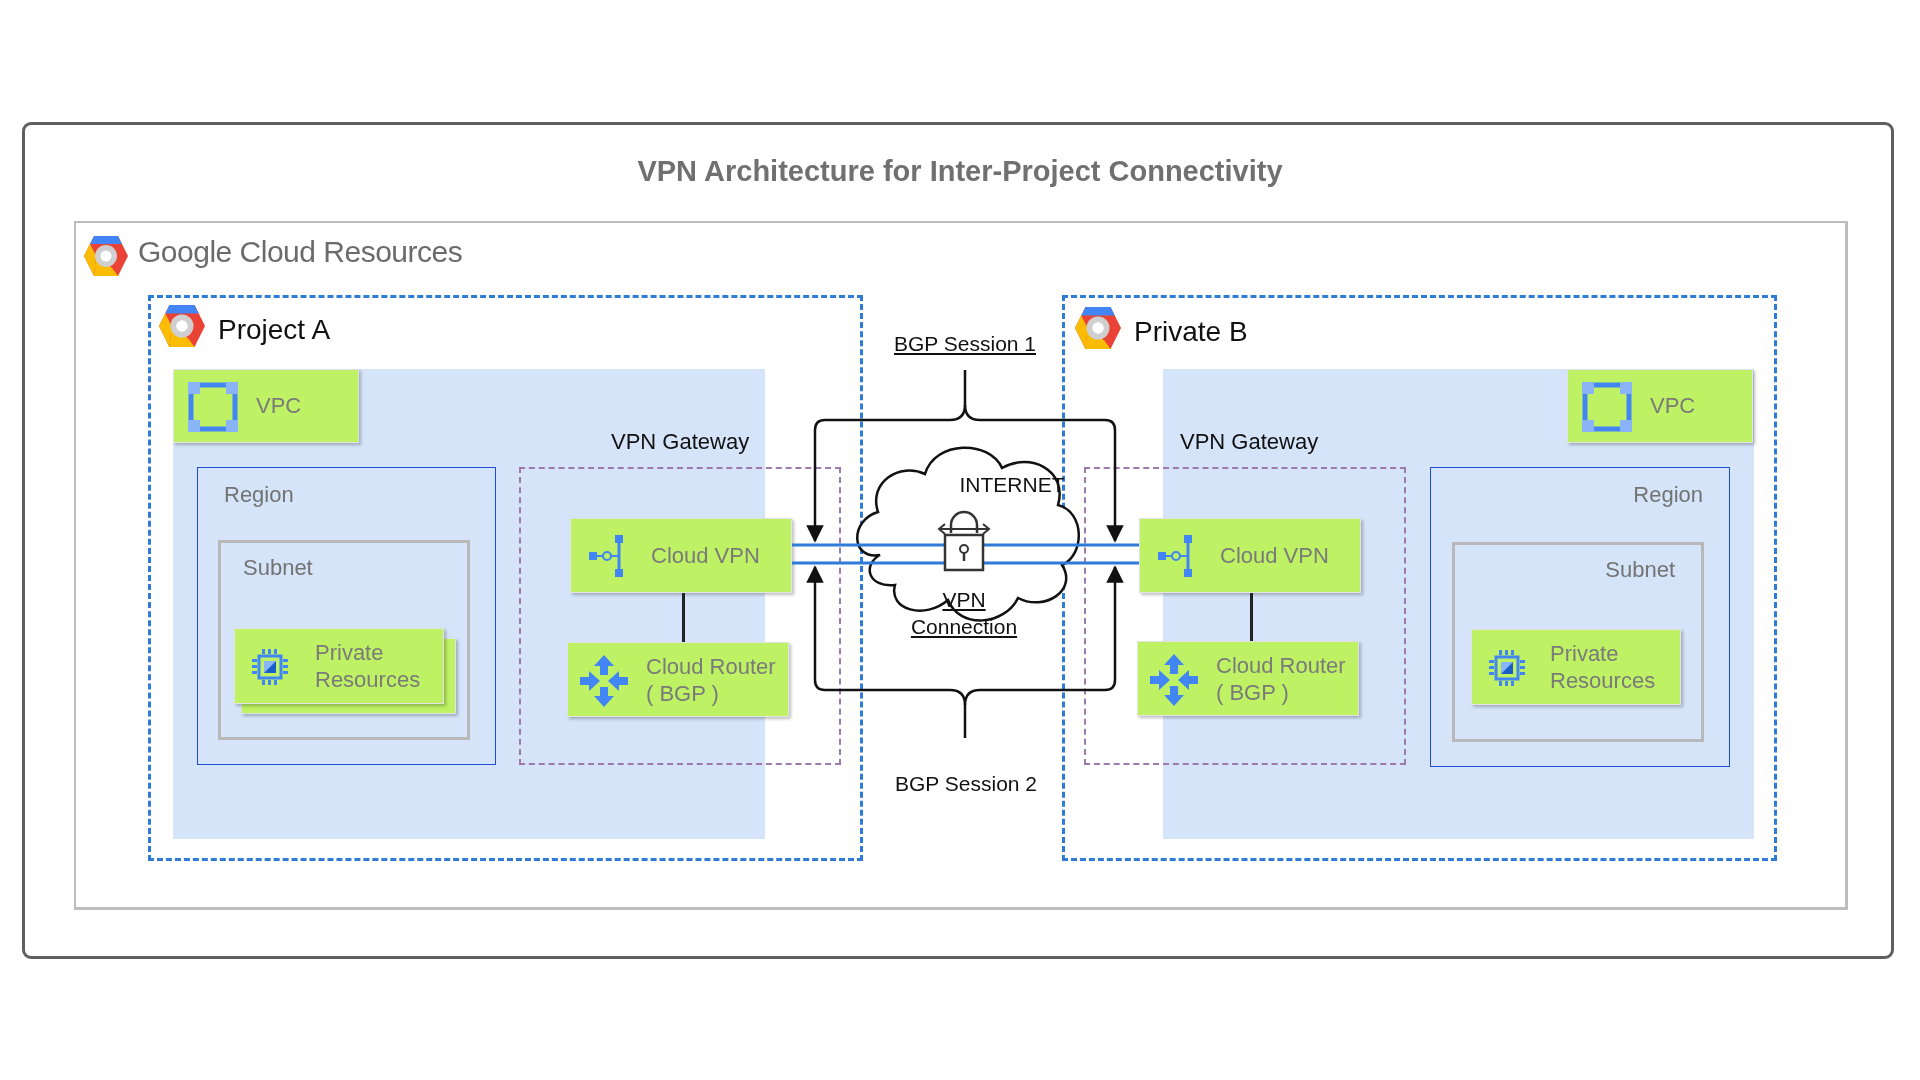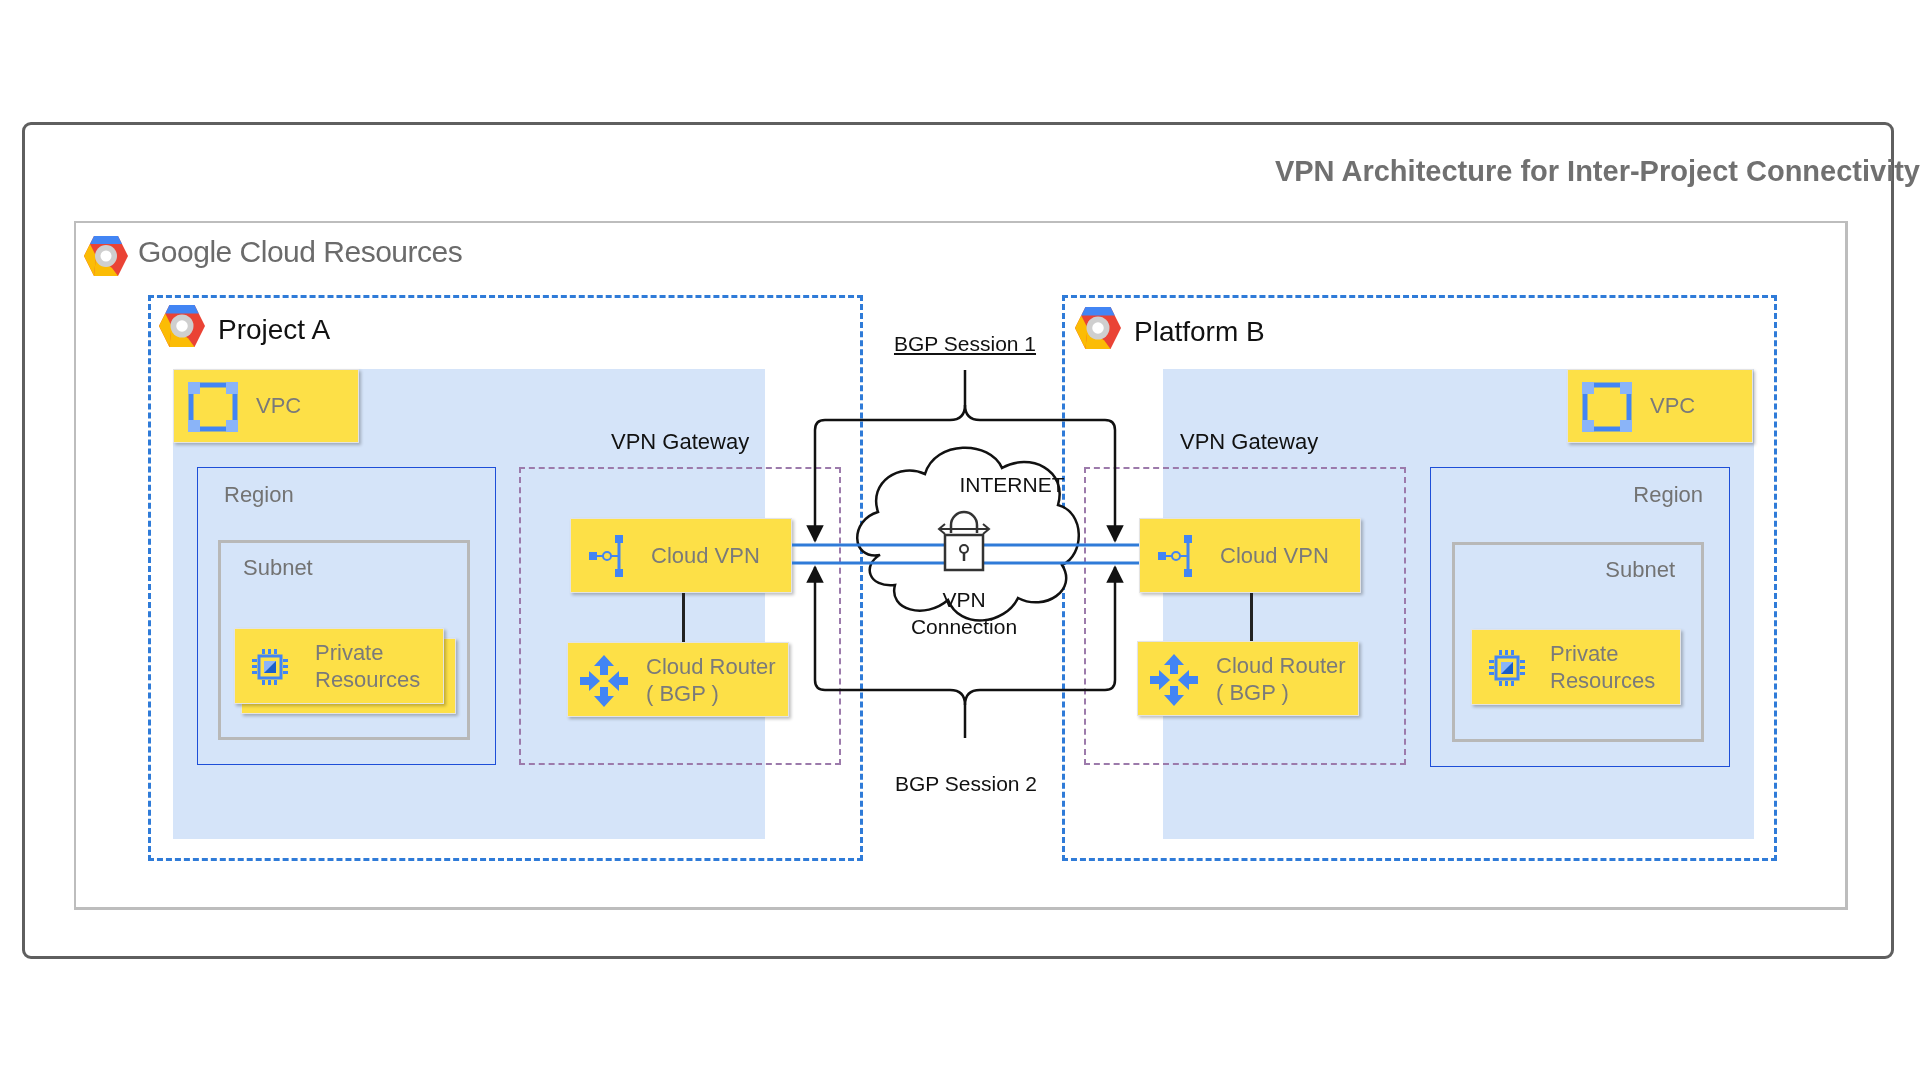--- a/index.html
+++ b/index.html
@@ -1,25 +1,25 @@
 <!DOCTYPE html>
 <html><head>
 <meta charset="utf-8">
 <style>
   html,body{margin:0;padding:0;background:#fff;}
   body{width:1920px;height:1080px;position:relative;overflow:hidden;font-family:"Liberation Sans",sans-serif;}
   .abs{position:absolute;box-sizing:border-box;}
   .outer{left:22px;top:122px;width:1872px;height:837px;border:3px solid #5f5f5f;border-radius:9px;}
-  .title{left:0;width:1920px;top:155px;text-align:right;font-size:29px;font-weight:bold;color:#707070;}
+  .title{left:0;width:1920px;top:155px;text-align:center;font-size:29px;font-weight:bold;color:#707070;}
   .gcp{left:74px;top:221px;width:1774px;height:689px;border:2px solid #bdbdbd;border-right-width:3px;border-bottom-width:3px;}
   .gcp-title{left:138px;top:235px;font-size:30px;color:#6b6b6b;letter-spacing:-0.5px;}
   .proj{border:3px dashed #2f7bd8;}
   .proj-label{font-size:28px;color:#111;}
   .bluebg{background:#d5e4f9;}
-  .card{background:#fde047;box-shadow:2px 2px 3px rgba(0,0,0,0.25);border:1px solid #e3e3e3;padding-left:20px;}
+  .card{background:#bef264;box-shadow:2px 2px 3px rgba(0,0,0,0.25);border:1px solid #e3e3e3;padding-left:20px;}
   .card-label{font-size:22px;color:#7a7a7a;line-height:27px;}
   .region{border:1px solid #1d4ed8;}
   .region-label,.subnet-label{font-size:22px;color:#737373;}
   .subnet{border:3px solid #b8b8b8;}
   .gw{border:2px dashed #9c7aab;}
   .gw-label{font-size:22px;color:#111;}
   .center-label{font-size:21px;color:#111;text-align:center;}
   svg{position:absolute;left:0;top:0;}
 </style>
 </head>
@@ -132,21 +132,21 @@
 
 <div class="abs proj" style="left:1062px;top:295px;width:715px;height:566px;"></div>
 <svg class="abs" style="left:1072px;top:305px;" width="52" height="46" viewBox="0 0 48 44">
   <polygon points="12,2 36,2 46,22 36,42 12,42 2,22" fill="#ea4335"></polygon>
   <polygon points="12,2 36,2 40,10 8,10" fill="#4285f4"></polygon>
   <polygon points="2,22 8,10 14,22 12,42" fill="#fbbc05"></polygon>
   <polygon points="12,42 14,22 30,34 36,42" fill="#fbbc05"></polygon>
   <circle cx="24" cy="22" r="11" fill="#cfcfcf"></circle>
   <circle cx="24" cy="22" r="5.5" fill="#fff"></circle>
 </svg>
-<div class="abs proj-label" style="left:1134px;top:316px;">Platform B</div>
+<div class="abs proj-label" style="left:1134px;top:316px;">Private B</div>
 
 <div class="abs bluebg" style="left:1163px;top:369px;width:591px;height:470px;"></div>
 
 <div class="abs card" style="left:1567px;top:369px;width:186px;height:74px;">
   <svg style="left:14px;top:12px;" width="50" height="50" viewBox="0 0 50 50">
     <rect x="3" y="3" width="44" height="44" fill="none" stroke="#4285f4" stroke-width="5"></rect>
     <rect x="0" y="0" width="12" height="12" fill="#8ab4f8"></rect>
       <rect x="38" y="0" width="12" height="12" fill="#8ab4f8"></rect>
     <rect x="0" y="38" width="12" height="12" fill="#8ab4f8"></rect>
       <rect x="38" y="38" width="12" height="12" fill="#8ab4f8"></rect>
@@ -244,18 +244,18 @@
     <path d="M965,405 Q965,420 980,420 L1105,420 Q1115,420 1115,430 L1115,541" marker-end="url(#arr)"></path>
   </g>
 
   <g fill="none" stroke="#111" stroke-width="2.5">
     <path d="M965,738 L965,705 Q965,690 950,690 L825,690 Q815,690 815,680 L815,567" marker-end="url(#arr)"></path>
     <path d="M965,705 Q965,690 980,690 L1105,690 Q1115,690 1115,680 L1115,567" marker-end="url(#arr)"></path>
   </g>
 </svg>
 
 <div class="abs center-label" style="left:912px;top:473px;width:200px;">INTERNET</div>
-<div class="abs center-label" style="left:864px;top:586px;width:200px;line-height:27px;">
+<div class="abs center-label" style="left:864px;top:586px;width:200px;line-height:27px;text-decoration:underline;">
   <div>VPN</div>
   <div>Connection</div>
 </div>
 <div class="abs center-label" style="left:865px;top:332px;width:200px;text-decoration:underline;">BGP Session 1</div>
 <div class="abs center-label" style="left:866px;top:753px;width:200px;margin-top:19px;">BGP Session 2</div>
 
 </body></html>

